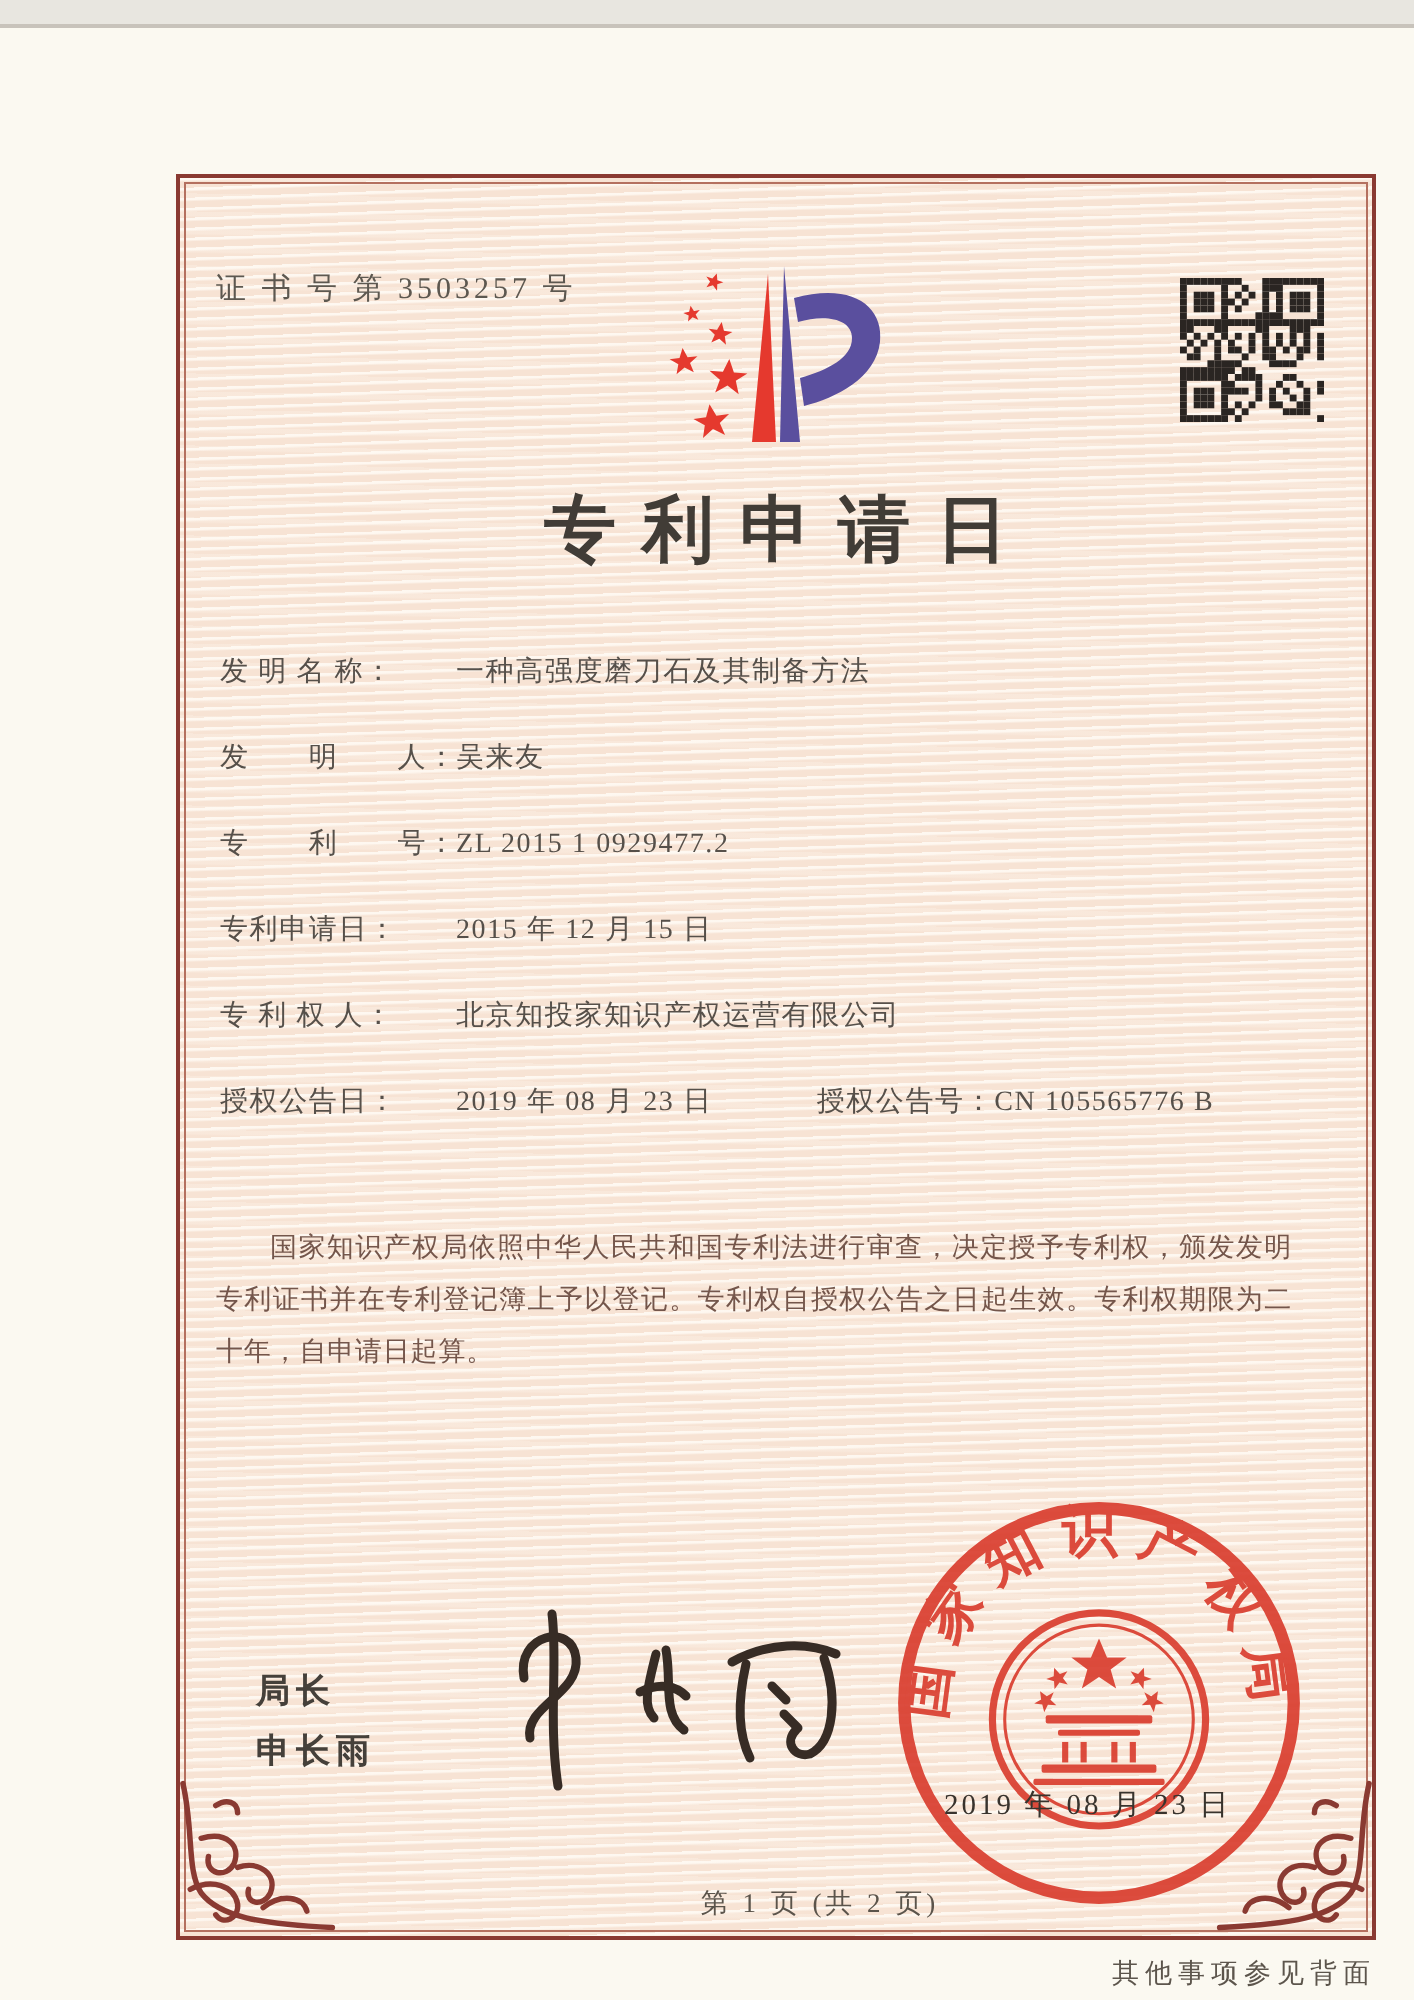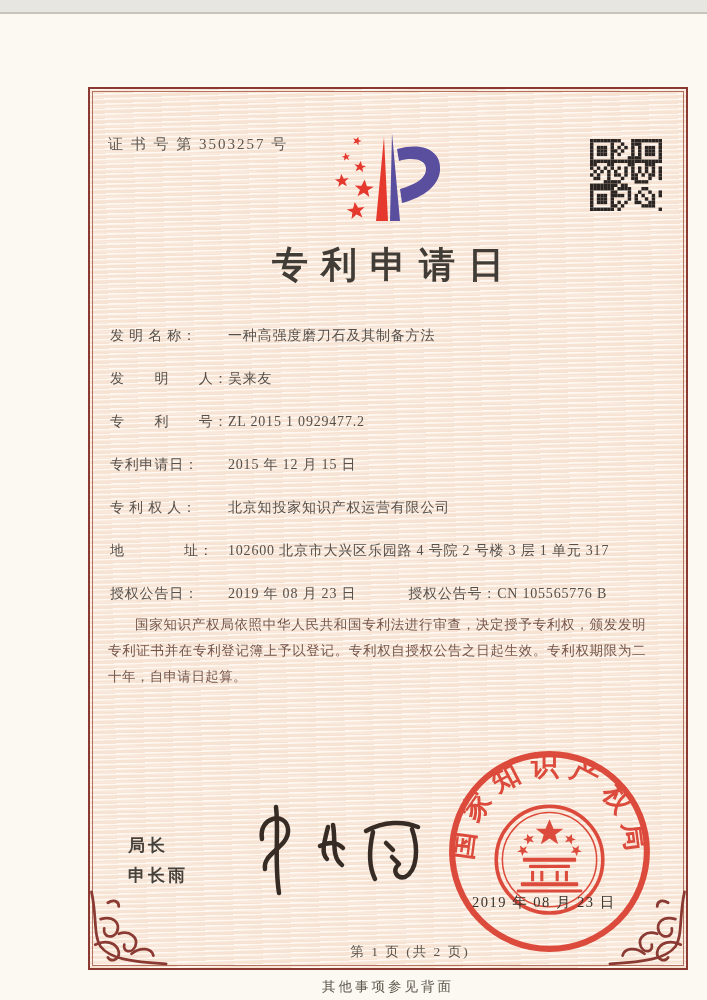--- a/index.html
+++ b/index.html
@@ -51,21 +51,21 @@
   .officials { position:absolute; left:38px; top:742px; font-size:17px; color:#45403a; letter-spacing:3px; line-height:30px;font-weight:bold; }
 
   .signature { position:absolute; left:142px; top:710px; width:200px; height:100px; }
 
   .seal { position:absolute; left:357px; top:660px; width:205px; height:205px; opacity:0.9; }
   .seal svg { width:100%; height:100%; }
   .seal-date { position:absolute; left:382px; top:804px; font-size:14.5px; color:#38332d; letter-spacing:1.5px; z-index:5; }
 
   .page-no { position:absolute; left:0; top:854px; width:100%; text-align:center; font-size:13.5px; color:#5b544b; letter-spacing:2px;padding-left:44px; }
 
-  .footer-note { position:absolute; left:88px; top:966px; width:600px; text-align:center; font-size:13.5px; color:#5c554c; letter-spacing:3px; }
+  .footer-note { position:absolute; left:88px; top:966px; width:600px; text-align:right; font-size:13.5px; color:#5c554c; letter-spacing:3px; }
 
   .flourish { position:absolute; width:82px; height:82px; }
   .flourish svg { width:100%; height:100%; }
   .flourish.bl { left:-4px; bottom:-4px; }
   .flourish.br { right:-4px; bottom:-4px; transform:scaleX(-1); }
 </style>
 </head>
 <body>
 
 <div class="page">
@@ -369,23 +369,20 @@
       <div class="field">
         <span class="flabel">专　　利　　号：</span><span>ZL 2015 1 0929477.2</span>
       </div>
       <div class="field">
         <span class="flabel">专利申请日：</span><span>2015 年 12 月 15 日</span>
       </div>
       <div class="field">
         <span class="flabel">专 利 权 人：</span><span>北京知投家知识产权运营有限公司</span>
       </div>
       <div class="field">
-        <span class="flabel">地　　　　址：</span><span>102600 北京市大兴区乐园路 4 号院 2 号楼 3 层 1 单元 317</span>
-      </div>
-      <div class="field">
         <span class="flabel">授权公告日：</span><span>2019 年 08 月 23 日</span><span class="gap"></span><span>授权公告号：</span><span>CN 105565776 B</span>
       </div>
     </div>
 
     <div class="paragraphs">
       <p>国家知识产权局依照中华人民共和国专利法进行审查，决定授予专利权，颁发发明专利证书并在专利登记簿上予以登记。专利权自授权公告之日起生效。专利权期限为二十年，自申请日起算。</p>
     </div>
 
     <div class="officials">
       <div>局长</div>

